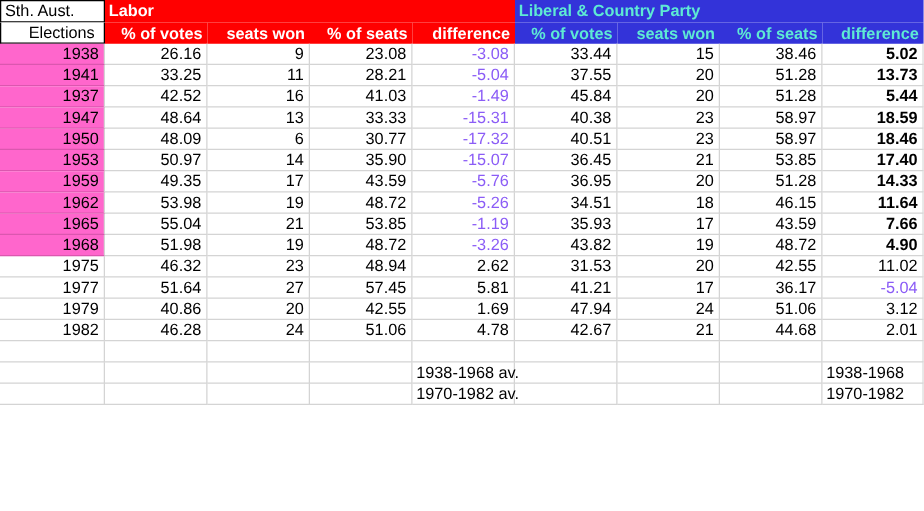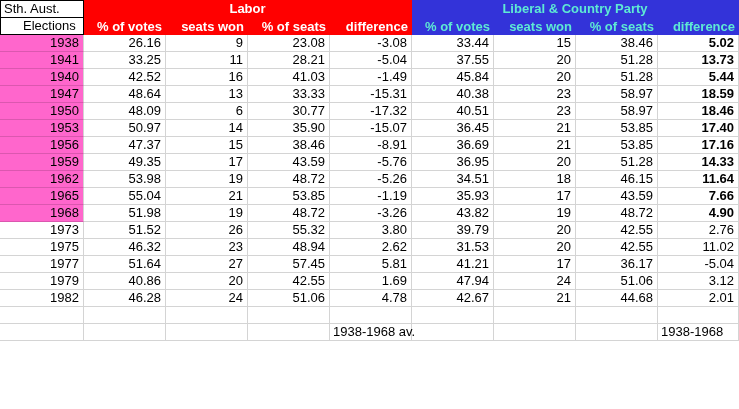--- a/index.html
+++ b/index.html
@@ -17,24 +17,24 @@
   }
   
   td.corner{
     background:#fff;text-align:left;padding-left:3px;
     border:1px solid #000;
   }
   td.corner2{border-top:none;padding-left:22px;}
   
   td.hred{background:#ff0000;color:#fff;font-weight:bold;border-right:none;border-bottom:none;}
   td.hblue{background:#3333d9;color:#5eead4;font-weight:bold;border-right:none;border-bottom:none;}
-  td.pname{text-align:center;padding-left:3px;}
+  td.pname{text-align:left;padding-left:3px;}
   
   td.hl{background:#ff66cc;border-bottom:1px solid rgba(0,0,0,0.14);border-right:1px solid #d4d4d4;}
-  td.neg{color:#000000;}
+  td.neg{color:#8b5cf6;}
   td.bold{font-weight:bold;}
   td.lbl{text-align:left;padding-left:3px;overflow:visible;margin-top:23px;}
 </style>
 </head>
 <body>
 
 <div>
   <table>
     <colgroup>
       <col style="width:84px">
@@ -82,21 +82,21 @@
           <td>33.25</td>
           <td>11</td>
           <td>28.21</td>
           <td class="neg">-5.04</td>
           <td>37.55</td>
           <td>20</td>
           <td>51.28</td>
           <td class="bold">13.73</td>
         </tr>
         <tr>
-          <td class="hl">1940</td>
+          <td class="hl">1937</td>
           <td>42.52</td>
           <td>16</td>
           <td>41.03</td>
           <td class="neg">-1.49</td>
           <td>45.84</td>
           <td>20</td>
           <td>51.28</td>
           <td class="bold">5.44</td>
         </tr>
         <tr>
@@ -126,31 +126,20 @@
           <td>50.97</td>
           <td>14</td>
           <td>35.90</td>
           <td class="neg">-15.07</td>
           <td>36.45</td>
           <td>21</td>
           <td>53.85</td>
           <td class="bold">17.40</td>
         </tr>
         <tr>
-          <td class="hl">1956</td>
-          <td>47.37</td>
-          <td>15</td>
-          <td>38.46</td>
-          <td class="neg">-8.91</td>
-          <td>36.69</td>
-          <td>21</td>
-          <td>53.85</td>
-          <td class="bold">17.16</td>
-        </tr>
-        <tr>
           <td class="hl">1959</td>
           <td>49.35</td>
           <td>17</td>
           <td>43.59</td>
           <td class="neg">-5.76</td>
           <td>36.95</td>
           <td>20</td>
           <td>51.28</td>
           <td class="bold">14.33</td>
         </tr>
@@ -181,31 +170,20 @@
           <td>51.98</td>
           <td>19</td>
           <td>48.72</td>
           <td class="neg">-3.26</td>
           <td>43.82</td>
           <td>19</td>
           <td>48.72</td>
           <td class="bold">4.90</td>
         </tr>
         <tr>
-          <td>1973</td>
-          <td>51.52</td>
-          <td>26</td>
-          <td>55.32</td>
-          <td>3.80</td>
-          <td>39.79</td>
-          <td>20</td>
-          <td>42.55</td>
-          <td>2.76</td>
-        </tr>
-        <tr>
           <td>1975</td>
           <td>46.32</td>
           <td>23</td>
           <td>48.94</td>
           <td>2.62</td>
           <td>31.53</td>
           <td>20</td>
           <td>42.55</td>
           <td>11.02</td>
         </tr>
@@ -257,15 +235,26 @@
           <td></td>
           <td></td>
           <td></td>
           <td></td>
           <td class="lbl">1938-1968 av.</td>
           <td></td>
           <td></td>
           <td></td>
           <td class="lbl">1938-1968</td>
         </tr>
+        <tr>
+          <td></td>
+          <td></td>
+          <td></td>
+          <td></td>
+          <td class="lbl">1970-1982 av.</td>
+          <td></td>
+          <td></td>
+          <td></td>
+          <td class="lbl">1970-1982</td>
+        </tr>
       </tbody>
   </table>
 </div>
 
 </body></html>

